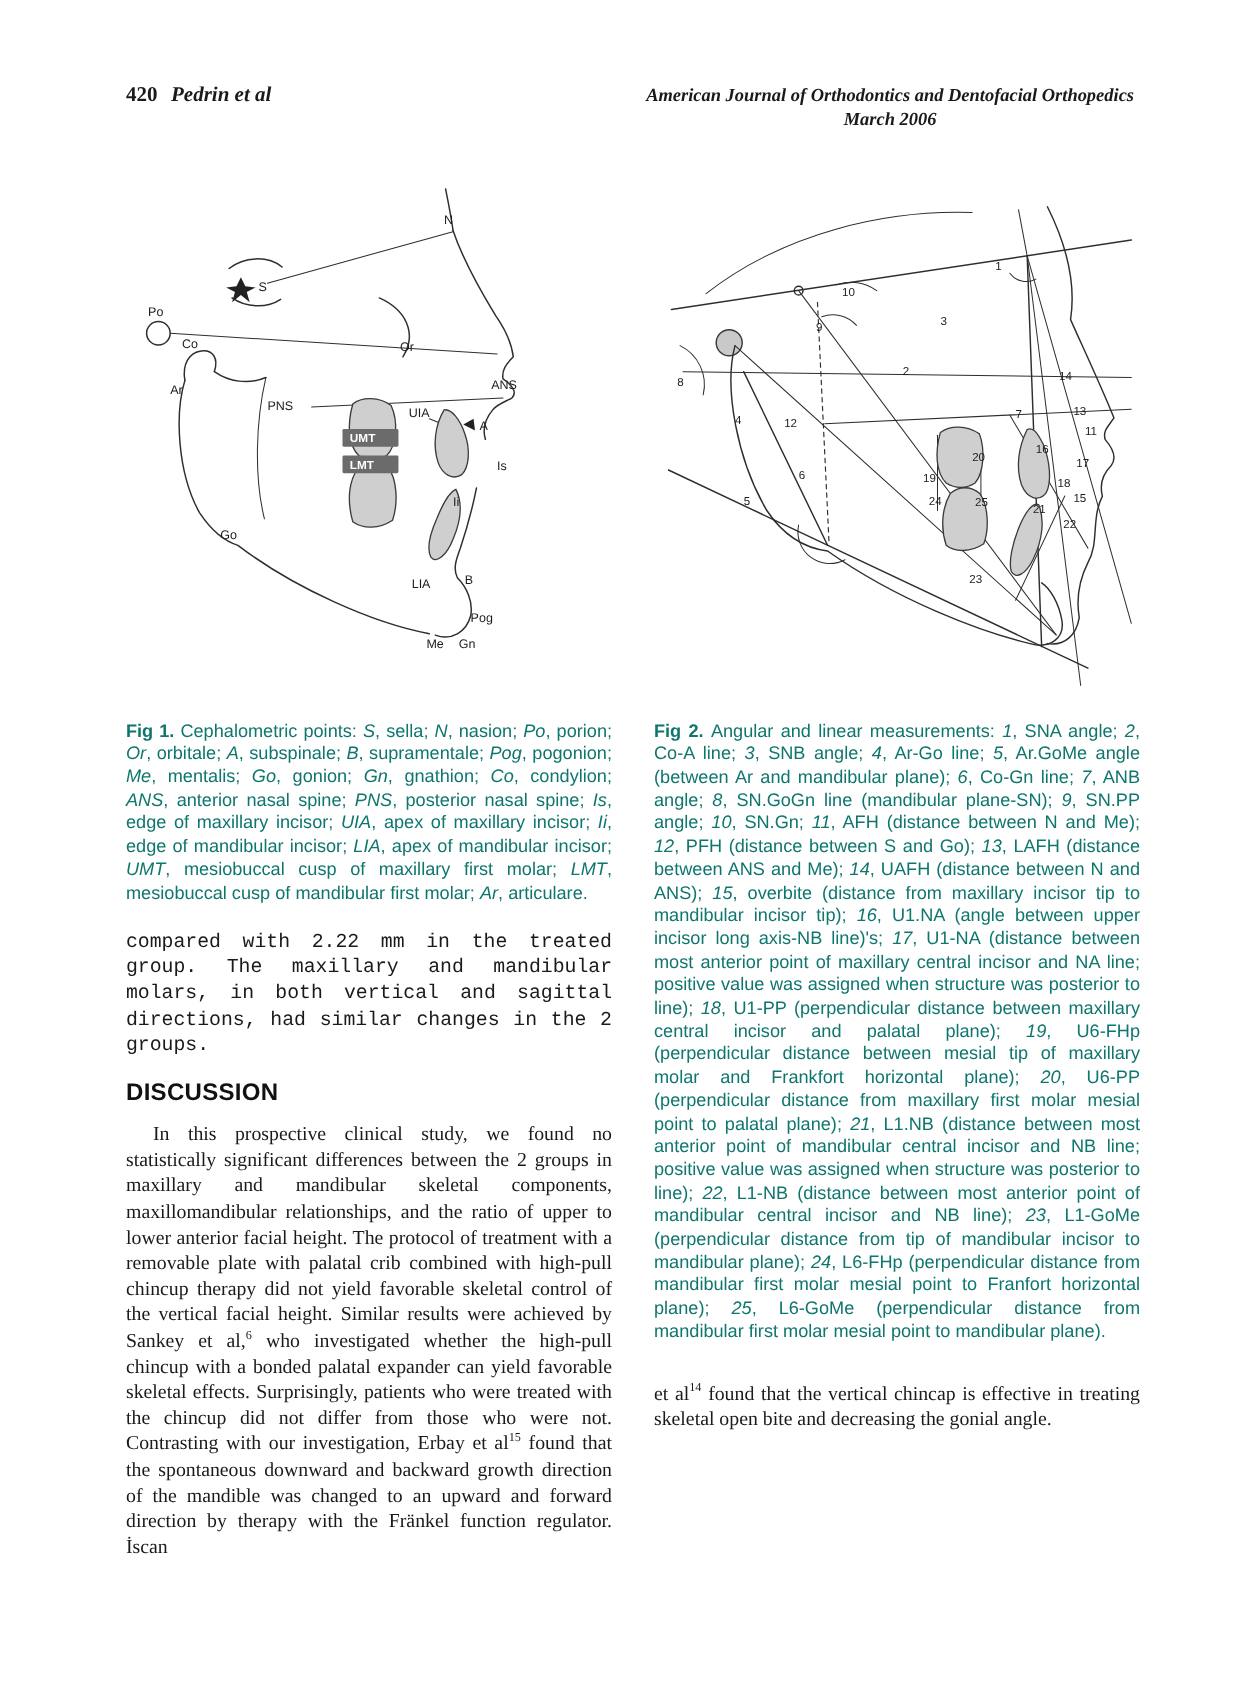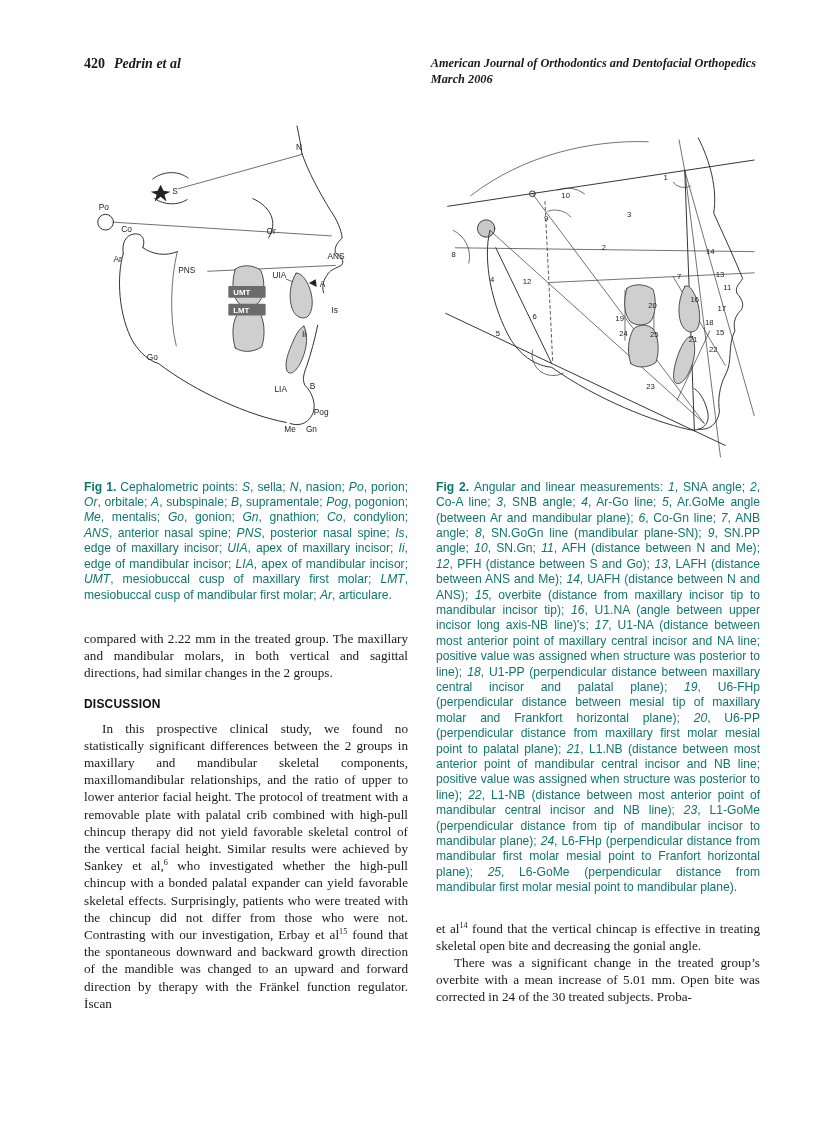--- a/index.html
+++ b/index.html
@@ -3,33 +3,33 @@
 <meta charset="utf-8">
 <style>
   * { margin:0; padding:0; box-sizing:border-box; }
   html,body { background:#ffffff; }
   .page { position:relative; width:838px; height:1122px; background:#ffffff; color:#1a1a1a; overflow:hidden; }
   .pg-header { position:absolute; top:56px; left:84px; width:672px; display:flex; justify-content:space-between; align-items:flex-start;
                font-family:"Liberation Serif", serif; }
   .hdr-left { font-size:14px; }
   .pg-num { font-weight:bold; margin-right:9px; }
   .run-auth { font-style:italic; font-weight:bold; }
-  .hdr-right { text-align:left; font-style:italic; font-weight:bold; font-size:12.3px; line-height:15.5px; }
+  .hdr-right { text-align:center; font-style:italic; font-weight:bold; font-size:12.3px; line-height:15.5px; }
   .content { position:absolute; top:116px; left:84px; width:676px; display:flex; gap:28px; }
   .col { width:324px; }
   figure { margin:0; }
   .fig-svg { display:block; width:324px; height:auto; }
   .fig1-svg { margin:8px 0 14px; }
   .fig2-svg { margin:18px 0 14px; }
   .caption { font-family:"Liberation Sans", sans-serif; font-size:12.1px; line-height:15.4px; text-align:justify; color:#0f766e; }
   .body-par { font-family:"Liberation Serif", serif; font-size:13.2px; line-height:17.2px; text-align:justify; }
-  .first-par { margin-top:27px; }
+  .first-par { margin-top:16px;font-family:Liberation Mono, monospace; }
   .indent { text-indent:18px; }
   .cont-par { margin-top:24px; }
-  .sec-head { font-family:"Liberation Sans", sans-serif; font-size:12px; font-weight:bold; letter-spacing:.2px; margin:15px 0 9px; color:#111; }
+  .sec-head { font-family:"Liberation Sans", sans-serif; font-size:16px; font-weight:bold; letter-spacing:.2px; margin:15px 0 9px; color:#111; }
   sup { font-size:0.62em; line-height:0; vertical-align:super; }
 
   
   .fig-svg path, .fig-svg circle { fill:none; stroke:#2e2e2e; stroke-width:1; stroke-linecap:round; }
   .fig-svg .thin  { stroke-width:0.7; }
   .fig-svg .tooth { fill:#cfcfcf; stroke:#3a3a3a; stroke-width:0.9; }
   .fig-svg .marker{ fill:#222; stroke:none; }
   .fig-svg .shade { fill:#c9c9c9; stroke:#3a3a3a; }
   .fig-svg .dash  { stroke-dasharray:3 3; stroke-width:0.8; }
   .fig-svg .lblbox{ fill:#6b6b6b; stroke:none; }
@@ -185,17 +185,16 @@
             <text x="262" y="216" class="fl num">21</text>
             <text x="283" y="226" class="fl num">22</text>
             <text x="218" y="264" class="fl num">23</text>
             <text x="190" y="210" class="fl num">24</text>
             <text x="222" y="211" class="fl num">25</text>
           </svg>
         <figcaption class="caption"><span style="font-weight: bold;">Fig 2. </span><span>Angular and linear measurements: </span><span style="font-style: italic;">1</span><span>, SNA angle; </span><span style="font-style: italic;">2</span><span>, Co-A line; </span><span style="font-style: italic;">3</span><span>, SNB angle; </span><span style="font-style: italic;">4</span><span>, Ar-Go line; </span><span style="font-style: italic;">5</span><span>, Ar.GoMe angle (between Ar and mandibular plane); </span><span style="font-style: italic;">6</span><span>, Co-Gn line; </span><span style="font-style: italic;">7</span><span>, ANB angle; </span><span style="font-style: italic;">8</span><span>, SN.GoGn line (mandibular plane-SN); </span><span style="font-style: italic;">9</span><span>, SN.PP angle; </span><span style="font-style: italic;">10</span><span>, SN.Gn; </span><span style="font-style: italic;">11</span><span>, AFH (distance between N and Me); </span><span style="font-style: italic;">12</span><span>, PFH (distance between S and Go); </span><span style="font-style: italic;">13</span><span>, LAFH (distance between ANS and Me); </span><span style="font-style: italic;">14</span><span>, UAFH (distance between N and ANS); </span><span style="font-style: italic;">15</span><span>, overbite (distance from maxillary incisor tip to mandibular incisor tip); </span><span style="font-style: italic;">16</span><span>, U1.NA (angle between upper incisor long axis-NB line)'s; </span><span style="font-style: italic;">17</span><span>, U1-NA (distance between most anterior point of maxillary central incisor and NA line; positive value was assigned when structure was posterior to line); </span><span style="font-style: italic;">18</span><span>, U1-PP (perpendicular distance between maxillary central incisor and palatal plane); </span><span style="font-style: italic;">19</span><span>, U6-FHp (perpendicular distance between mesial tip of maxillary molar and Frankfort horizontal plane); </span><span style="font-style: italic;">20</span><span>, U6-PP (perpendicular distance from maxillary first molar mesial point to palatal plane); </span><span style="font-style: italic;">21</span><span>, L1.NB (distance between most anterior point of mandibular central incisor and NB line; positive value was assigned when structure was posterior to line); </span><span style="font-style: italic;">22</span><span>, L1-NB (distance between most anterior point of mandibular central incisor and NB line); </span><span style="font-style: italic;">23</span><span>, L1-GoMe (perpendicular distance from tip of mandibular incisor to mandibular plane); </span><span style="font-style: italic;">24</span><span>, L6-FHp (perpendicular distance from mandibular first molar mesial point to Franfort horizontal plane); </span><span style="font-style: italic;">25</span><span>, L6-GoMe (perpendicular distance from mandibular first molar mesial point to mandibular plane).</span></figcaption>
       </figure>
 
       <p class="body-par cont-par"><span>et al</span><sup>14</sup><span> found that the vertical chincap is effective in treating skeletal open bite and decreasing the gonial angle.</span></p>
-      <p class="body-par indent"><span>There was a significant change in the treated group’s overbite with a mean increase of 5.01 mm. Open bite was corrected in 24 of the 30 treated subjects. Proba-</span></p>
     </section>
 
   </main>
 </div>
 
 </body></html>

